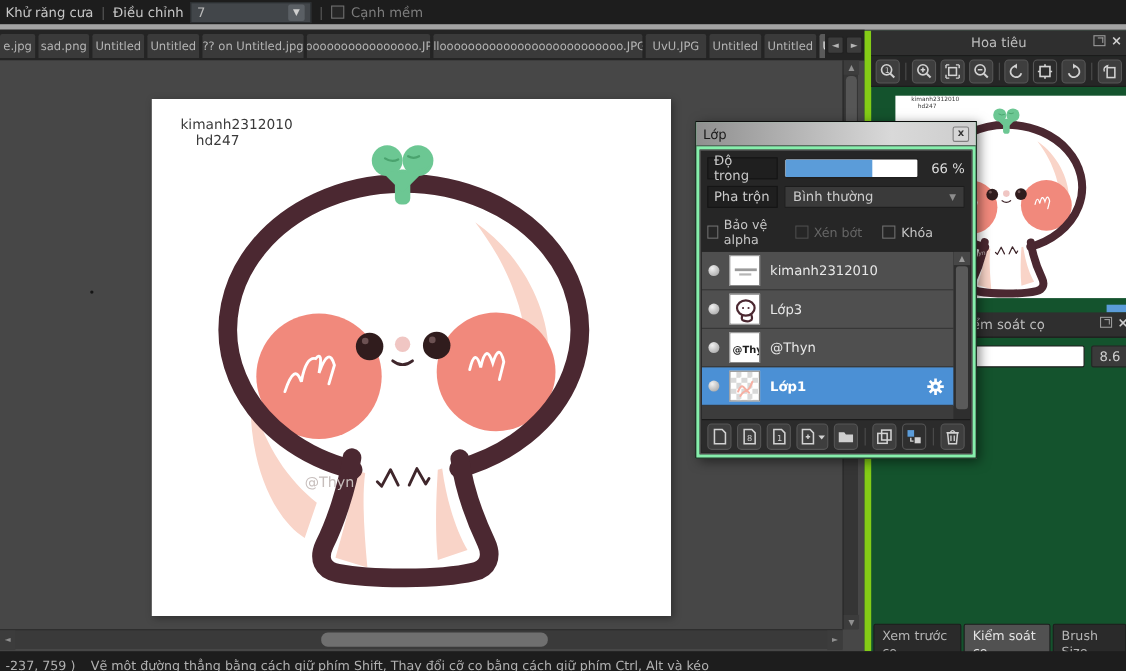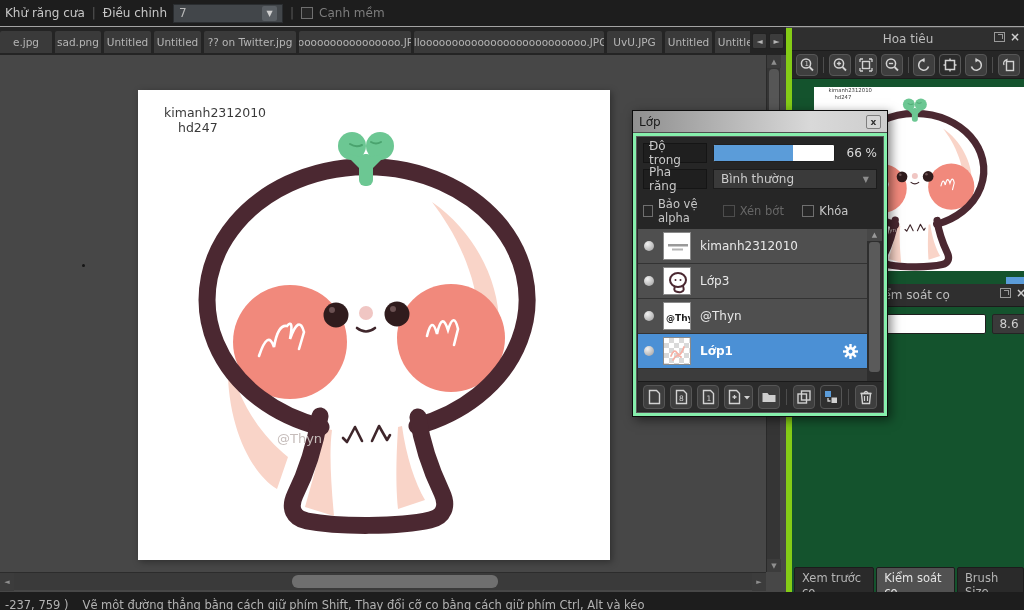--- a/index.html
+++ b/index.html
@@ -4,21 +4,21 @@
 <style>
   * { margin:0; padding:0; box-sizing:border-box; }
   html,body { background:#111; }
   #app {
     position:relative; width:1024px; height:610px; overflow:hidden;
     background:#474747; font-family:"DejaVu Sans", sans-serif; font-size:12px;
     color:#c7c7c7; user-select:none;
   }
   
   #topbar { position:absolute; left:0; top:0; width:1024px; height:27px;
-    background:#1d1d1d; border-bottom:1px solid #a3a3a3; display:flex; align-items:center; }
+    background:#1d1d1d; border-bottom:5px solid #a3a3a3; display:flex; align-items:center; }
   #topbar .sep { color:#5a5a5a; margin:0 7px; }
   .dim { color:#7d7d7d; }
   #adjust-dd { width:110px; height:19px; background:#42464a; border:1px solid #2a2d30;
     display:flex; align-items:center; padding:0 5px; color:#b9b9b9; margin-left:6px; }
   #adjust-dd .caret { margin-left:auto; background:#5a5f64; width:15px; height:15px;
     display:flex; align-items:center; justify-content:center; font-size:8px; color:#cfcfcf; border-radius:2px;}
   .checkbox { width:12px; height:12px; border:1px solid #6f6f6f; background:#262626; display:inline-block; }
   
   #tabbar { position:absolute; left:0; top:27px; width:786px; height:28px; background:#242424; }
   #tabs { position:absolute; left:0; top:4px; height:22px; width:750px; overflow:hidden;
@@ -132,34 +132,34 @@
       <span>7</span>
       <span class="caret">▼</span>
     </div>
     <span class="sep">|</span>
     <span class="checkbox"></span>
     <span class="dim" style="margin-left:6px">Cạnh mềm</span>
   </div>
 
   <div id="tabbar">
     <div id="tabs">
-      <div class="tab" style="width:52px">
+      <div class="tab" style="width:32px">
           <span>e.jpg</span>
         </div>
       <div class="tab" style="width:46px">
           <span>sad.png</span>
         </div>
       <div class="tab" style="width:47px">
           <span>Untitled</span>
         </div>
       <div class="tab" style="width:47px">
           <span>Untitled</span>
         </div>
       <div class="tab" style="width:92px">
-          <span>?? on Twitter.jpg</span>
+          <span>?? on Untitled.jpg</span>
         </div>
       <div class="tab" style="width:112px">
           <span>Illoooooooooooooooo.JPG</span>
         </div>
       <div class="tab" style="width:190px">
           <span>Illoooooooooooooooooooooooooo.JPG</span>
         </div>
       <div class="tab" style="width:55px">
           <span>UvU.JPG</span>
         </div>
@@ -344,21 +344,21 @@
     </div>
     <div id="layers-body">
       <div class="lrow">
         <div class="lfield">Độ trong</div>
         <div class="slider-track">
             <div class="slider-fill" style="width:66%"></div>
           </div>
         <div class="opacity-val">66 %</div>
       </div>
       <div class="lrow">
-        <div class="lfield">Pha răng</div>
+        <div class="lfield">Pha trộn</div>
         <div id="blend-dd">
           <span>Bình thường</span>
           <span class="caret">▼</span>
         </div>
       </div>
       <div id="chk-row">
         <span class="chk-item">
           <span class="checkbox"></span>
           <span>Bảo vệ alpha</span>
         </span>

